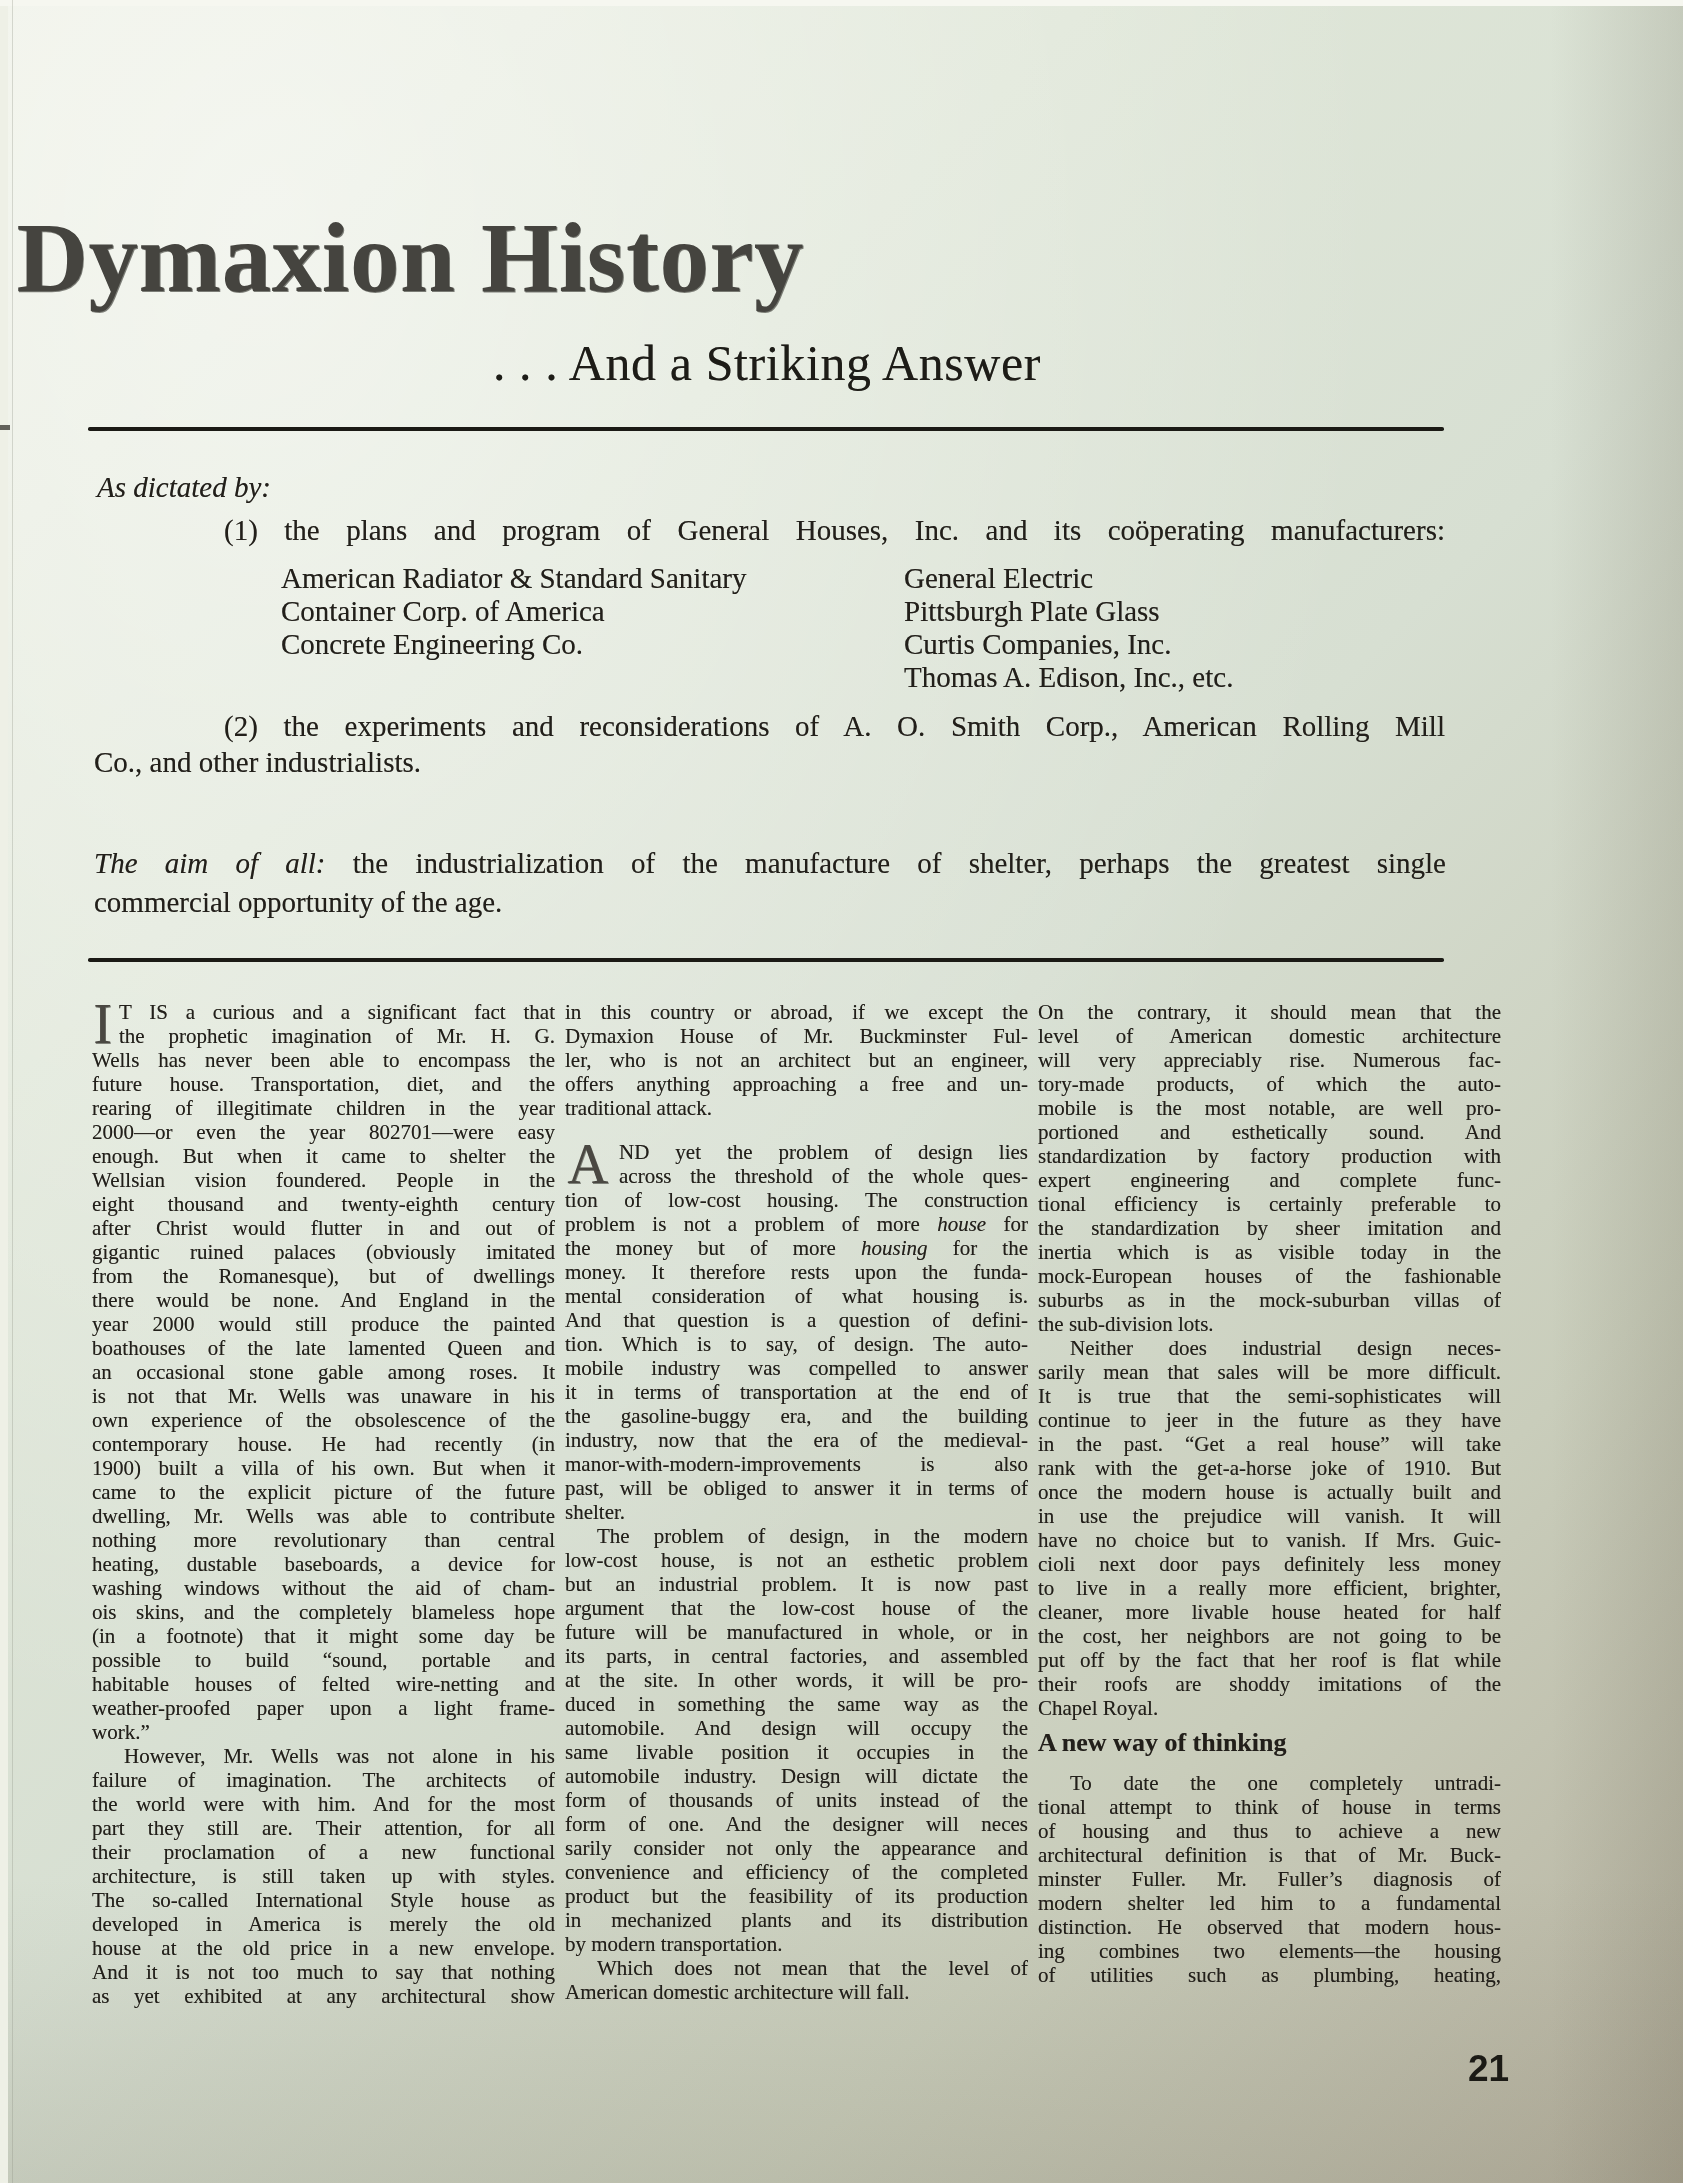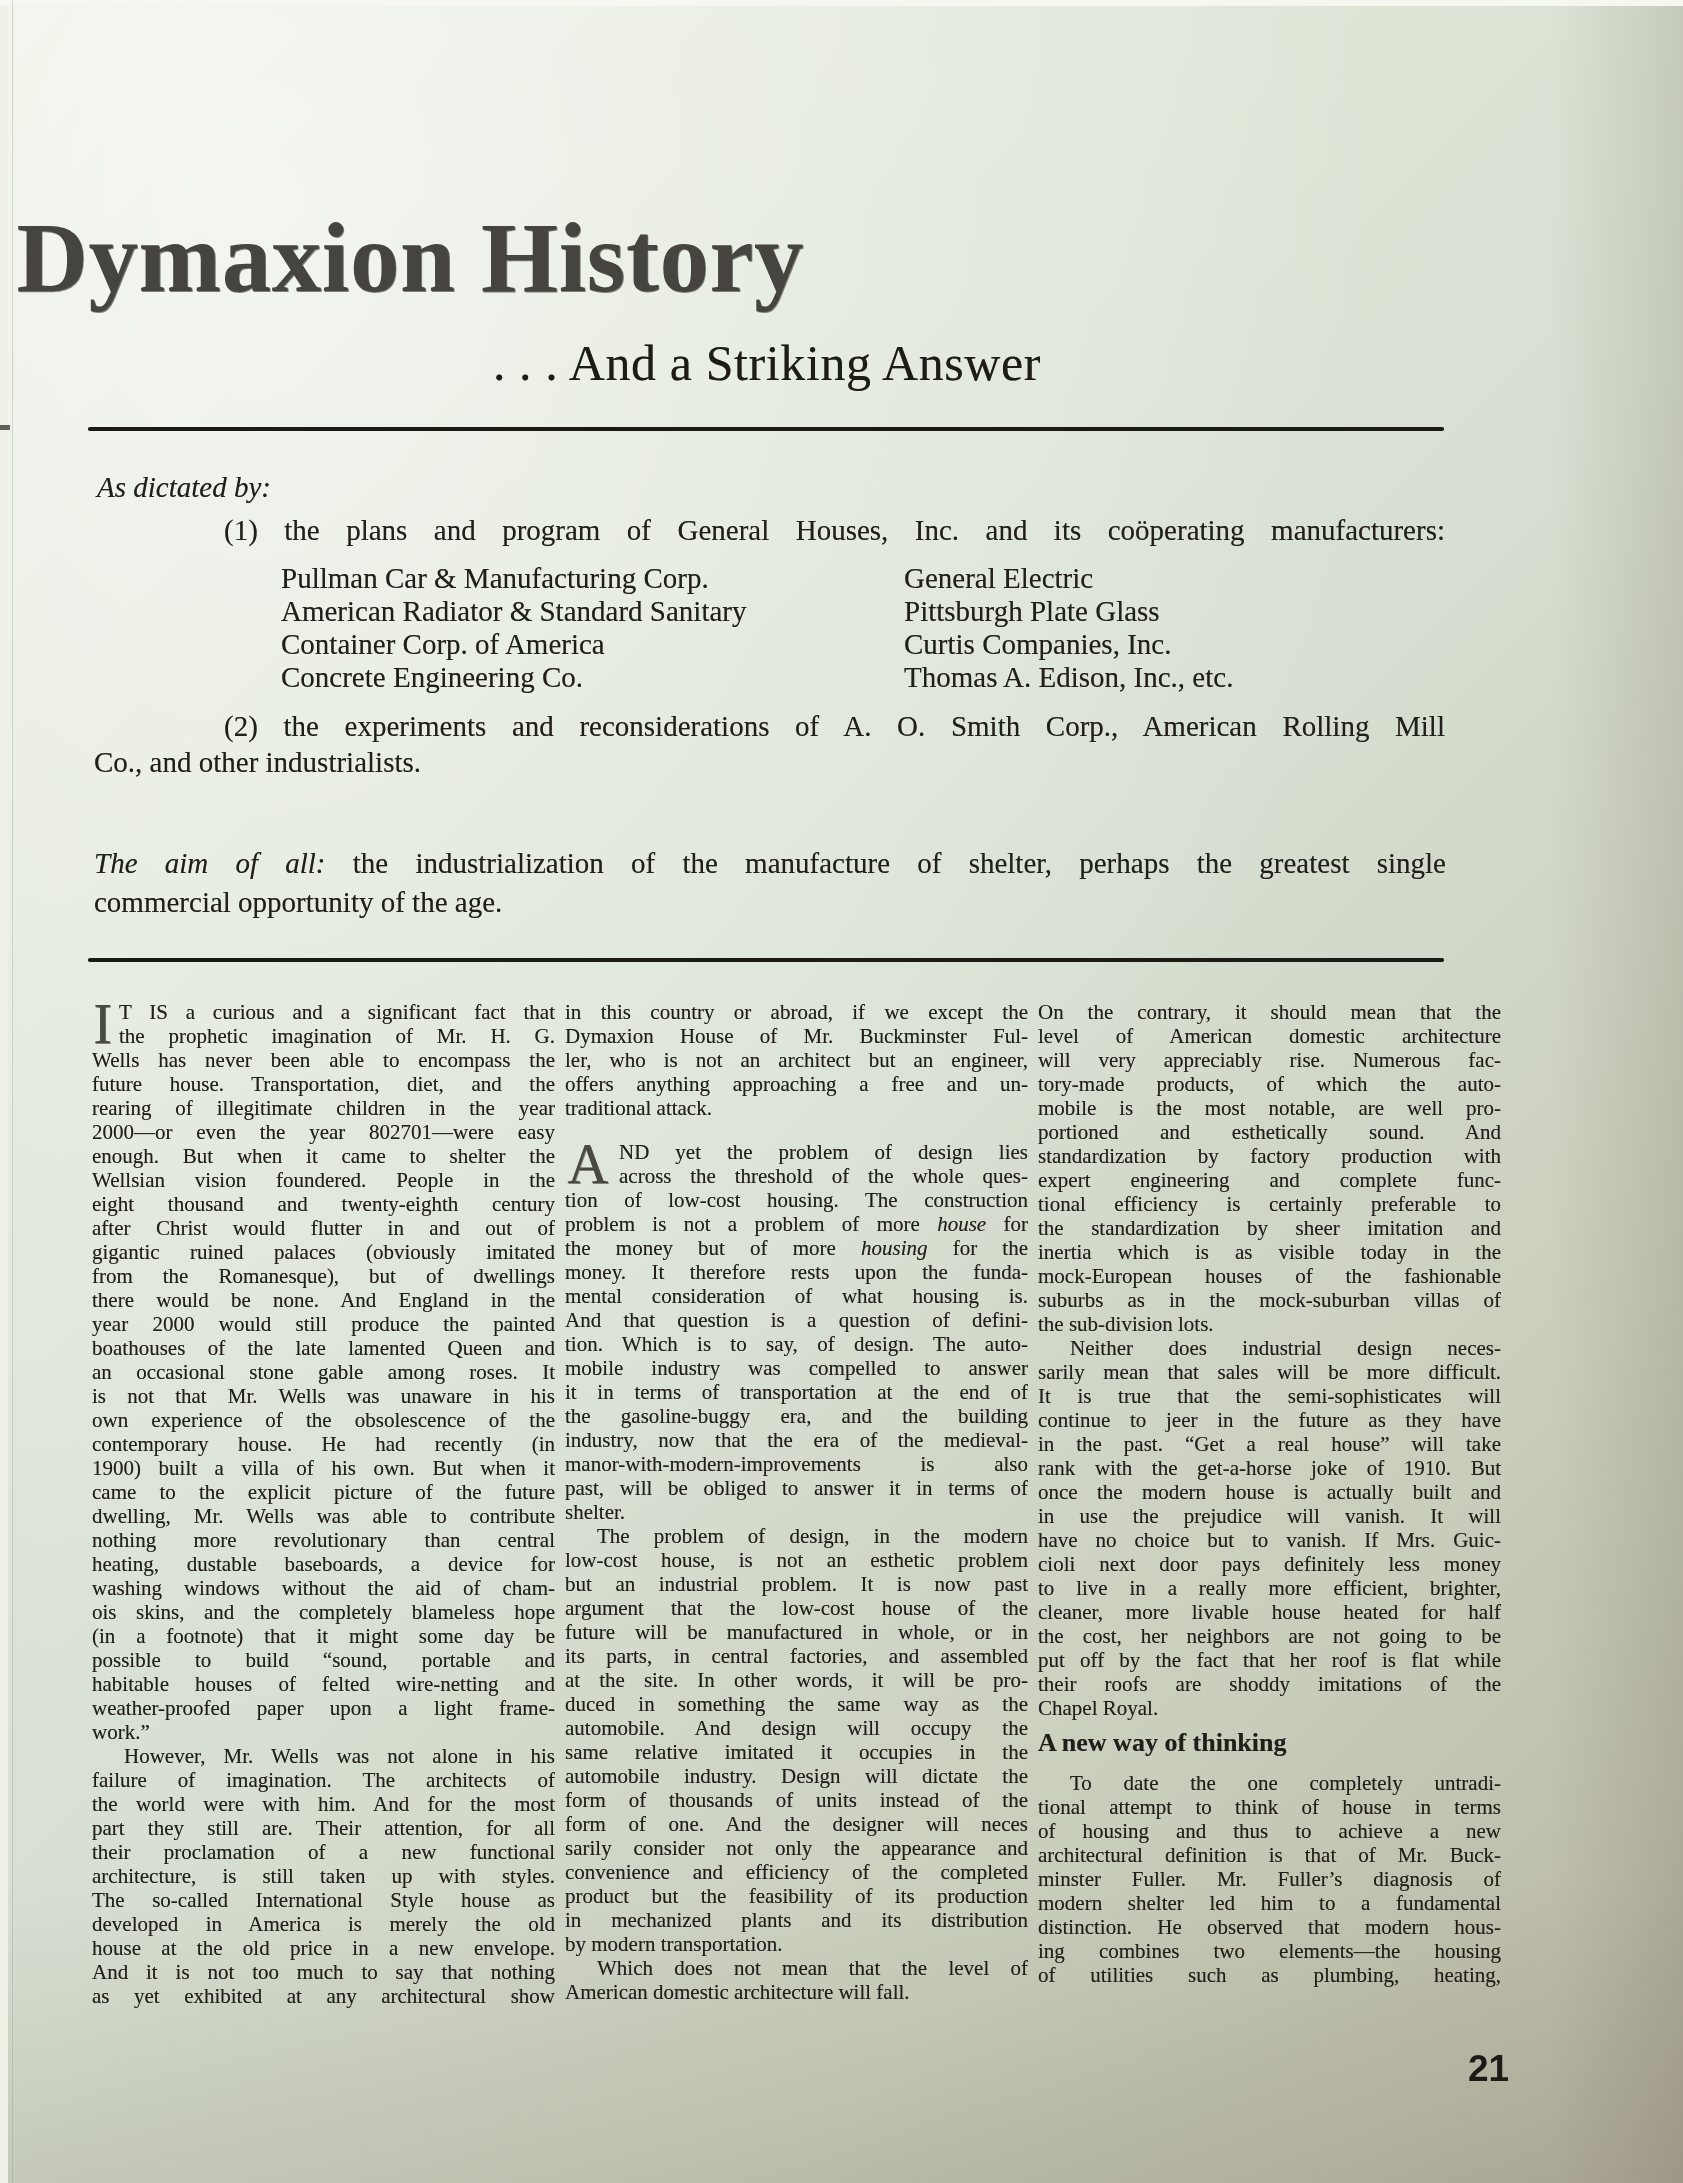--- a/index.html
+++ b/index.html
@@ -78,21 +78,20 @@
 
   <div class="subtitle">. . . And a Striking Answer</div>
 
   <div class="rule rule1"></div>
 
   <div class="dictated upper">As dictated by:</div>
 
   <div class="item item1 upper">(1) the plans and program of General Houses, Inc. and its coöperating manufacturers:</div>
 
   <div class="companies companies-left upper">
-    <div>Pullman Car &amp; Manufacturing Corp.</div>
     <div>American Radiator &amp; Standard Sanitary</div>
     <div>Container Corp. of America</div>
     <div>Concrete Engineering Co.</div>
   </div>
   <div class="companies companies-right upper">
     <div>General Electric</div>
     <div>Pittsburgh Plate Glass</div>
     <div>Curtis Companies, Inc.</div>
     <div>Thomas A. Edison, Inc., etc.</div>
   </div>
@@ -174,21 +173,21 @@
       <div class="line last">shelter.</div>
       <div class="line ind">The problem of design, in the modern</div>
       <div class="line">low-cost house, is not an esthetic problem</div>
       <div class="line">but an industrial problem. It is now past</div>
       <div class="line">argument that the low-cost house of the</div>
       <div class="line">future will be manufactured in whole, or in</div>
       <div class="line">its parts, in central factories, and assembled</div>
       <div class="line">at the site. In other words, it will be pro-</div>
       <div class="line">duced in something the same way as the</div>
       <div class="line">automobile. And design will occupy the</div>
-      <div class="line">same relative imitated it occupies in the</div>
+      <div class="line">same livable position it occupies in the</div>
       <div class="line">automobile industry. Design will dictate the</div>
       <div class="line">form of thousands of units instead of the</div>
       <div class="line">form of one. And the designer will neces</div>
       <div class="line">sarily consider not only the appearance and</div>
       <div class="line">convenience and efficiency of the completed</div>
       <div class="line">product but the feasibility of its production</div>
       <div class="line">in mechanized plants and its distribution</div>
       <div class="line last">by modern transportation.</div>
       <div class="line ind">Which does not mean that the level of</div>
       <div class="line last">American domestic architecture will fall.</div>

